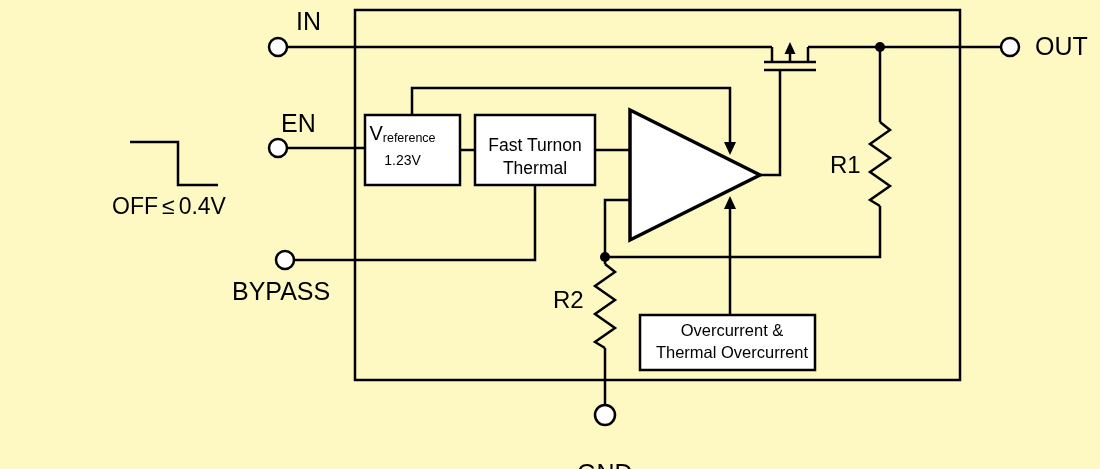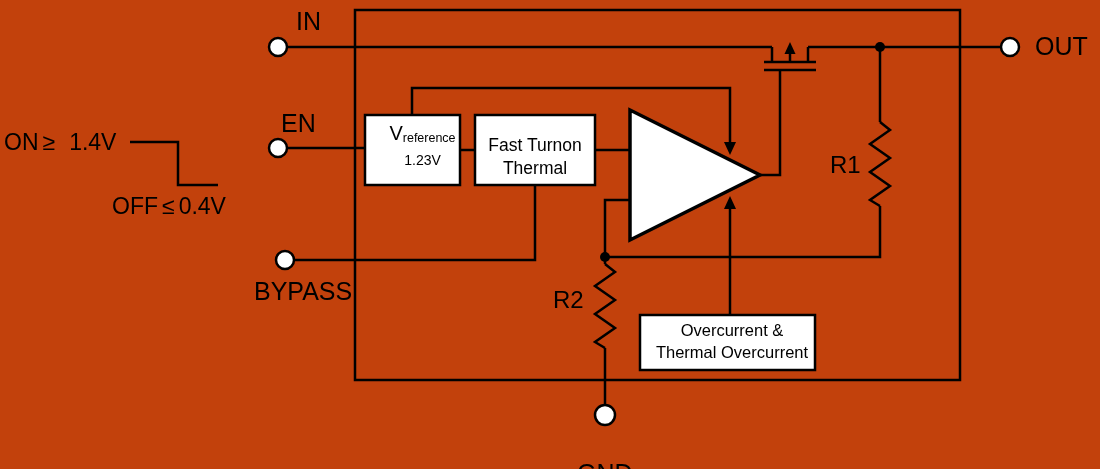--- a/index.html
+++ b/index.html
@@ -4,21 +4,21 @@
 <style>
   html, body {
     margin: 0;
     padding: 0;
     background: #ffffff;
   }
   .stage {
     position: relative;
     width: 1100px;
     height: 469px;
-    background: #c2410c;
+    background: #fef9c3;
     font-family: "Liberation Sans", sans-serif;
     color: #000;
     overflow: hidden;
   }
   svg.wires {
     position: absolute;
     left: 0;
     top: 0;
   }
   .lbl {
@@ -100,42 +100,39 @@
       <circle cx="880" cy="47" r="5"></circle>
       <circle cx="605" cy="257" r="5"></circle>
       <polygon points="790,42 784.5,54 795.5,54"></polygon>
       <polygon points="730,155 724,142 736,142"></polygon>
       <polygon points="730,196 724,209 736,209"></polygon>
     </g>
   </svg>
 
   <div class="lbl pin-lbl" style="left:296px; top:8px;">IN</div>
   <div class="lbl pin-lbl" style="left:281px; top:110px;">EN</div>
-  <div class="lbl pin-lbl" style="left:232px; top:278px;margin-left:22px;">BYPASS</div>
+  <div class="lbl pin-lbl" style="left:232px; top:278px;">BYPASS</div>
   <div class="lbl pin-lbl" style="left:1035px; top:33px;">OUT</div>
   <div class="lbl pin-lbl" style="left:577px; top:436px;margin-top:24px;">GND</div>
 
   <div class="lbl res-lbl" style="left:830px; top:152px;">R1</div>
   <div class="lbl res-lbl" style="left:553px; top:287px;">R2</div>
 
-  <div class="block-text" style="left:366px; top:122px; width:73px;padding-left:20px;">
+  <div class="block-text" style="left:366px; top:122px; width:73px;">
     <div class="vref-line1"><span>V</span><span class="vref-sub">reference</span></div>
     <div class="vref-value">1.23V</div>
   </div>
 
   <div class="block-text ft-text" style="left:476px; top:126px; width:118px;">
     <div>Fast Turnon</div>
     <div>Thermal</div>
   </div>
 
   <div class="block-text prot-text" style="left:641px; top:319px; width:182px;">
     <div>Overcurrent &amp;</div>
     <div>Thermal Overcurrent</div>
   </div>
 
-  <div class="lbl thr thr-on" style="left:4px; top:130px;">
-    <span>ON</span><span class="op">≥</span><span class="val">1.4V</span>
-  </div>
   <div class="lbl thr thr-off" style="left:112px; top:194px;text-align:right;">
     <span>OFF</span><span class="op">≤</span><span class="val">0.4V</span>
   </div>
 
 </div>
 
 </body></html>

